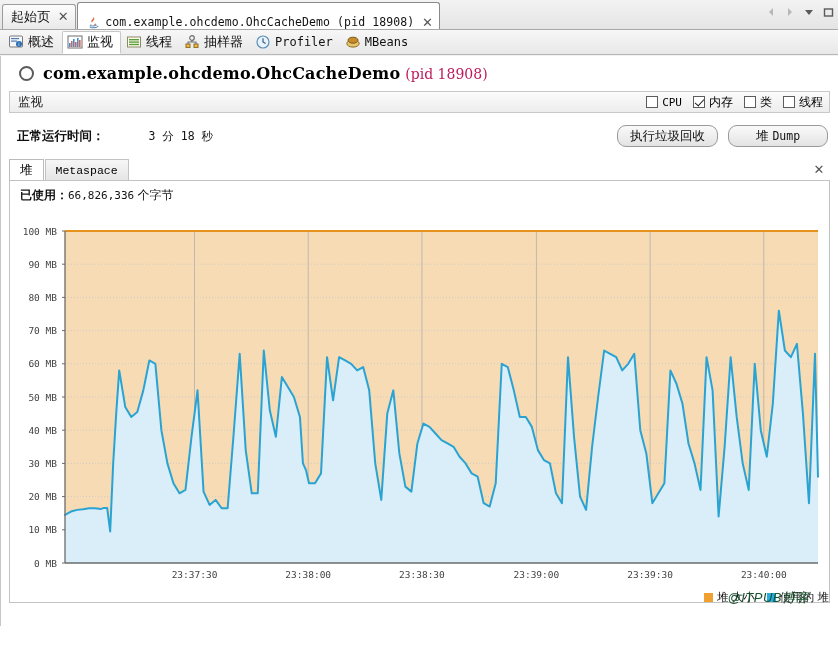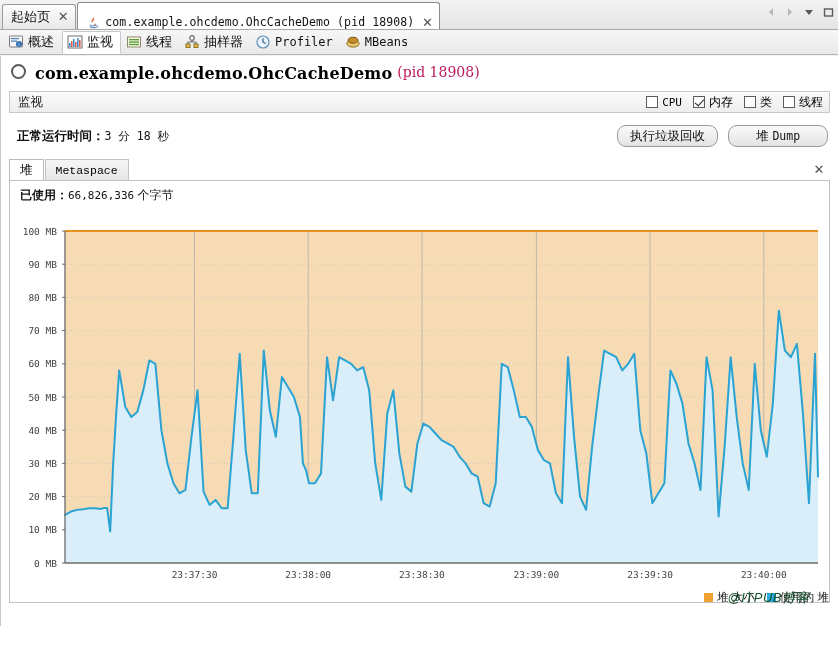--- a/index.html
+++ b/index.html
@@ -99,22 +99,22 @@
   .vtab .vlabel.mono { font-family: "DejaVu Sans Mono", monospace; font-size: 12px; }
 
   
   .content {
     position: absolute;
     left: 0; right: 0; top: 56px; bottom: 0;
     background: #ffffff;
     border-left: 1px solid #c6c6c6;
   }
   .proc-title {
-    display: flex; 
-    padding: 8px 0 6px 10px;
+    display: flex; align-items: center;
+    padding: 8px 0 6px 18px;
     background:#fff;
   }
   .proc-circle {
     width: 15px; height: 15px;
     border: 2.5px solid #5b5b5b;
     border-radius: 50%;
     margin-right: 9px;
     flex: 0 0 15px;
   }
   .proc-name {
@@ -165,21 +165,21 @@
   .cblabel.mono { font-family: "DejaVu Sans Mono", monospace; font-size: 11px; }
 
   .uptime-row {
     display: flex; align-items: center; justify-content: space-between;
     margin: 8px 8px 0 8px;
     padding: 0 2px 0 8px;
     height: 30px;
   }
   .uptime-text { font-size: 12.5px; color: #111; }
   .uptime-text b { font-weight: bold; }
-  .uptime-text .num { font-family:"DejaVu Sans Mono", monospace; font-size:11.5px; }
+  .uptime-text .num { font-family:"DejaVu Sans Mono", monospace; font-size:11.5px;margin-left:44px; }
   .btnrow { display:flex; gap: 10px; }
   .jbtn {
     min-width: 100px;
     height: 22px;
     padding: 0 12px;
     font-size: 12.5px;
     color: #111;
     background: linear-gradient(to bottom,#fafafa,#e3e3e3);
     border: 1px solid #9a9a9a;
     border-radius: 9px;

